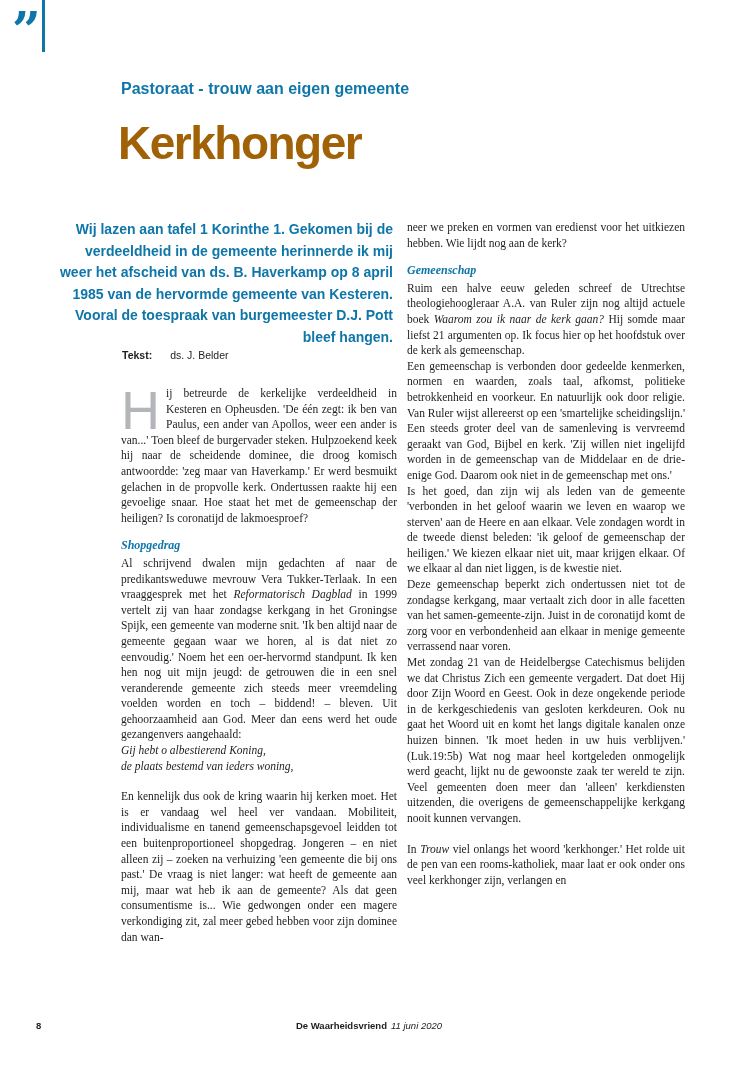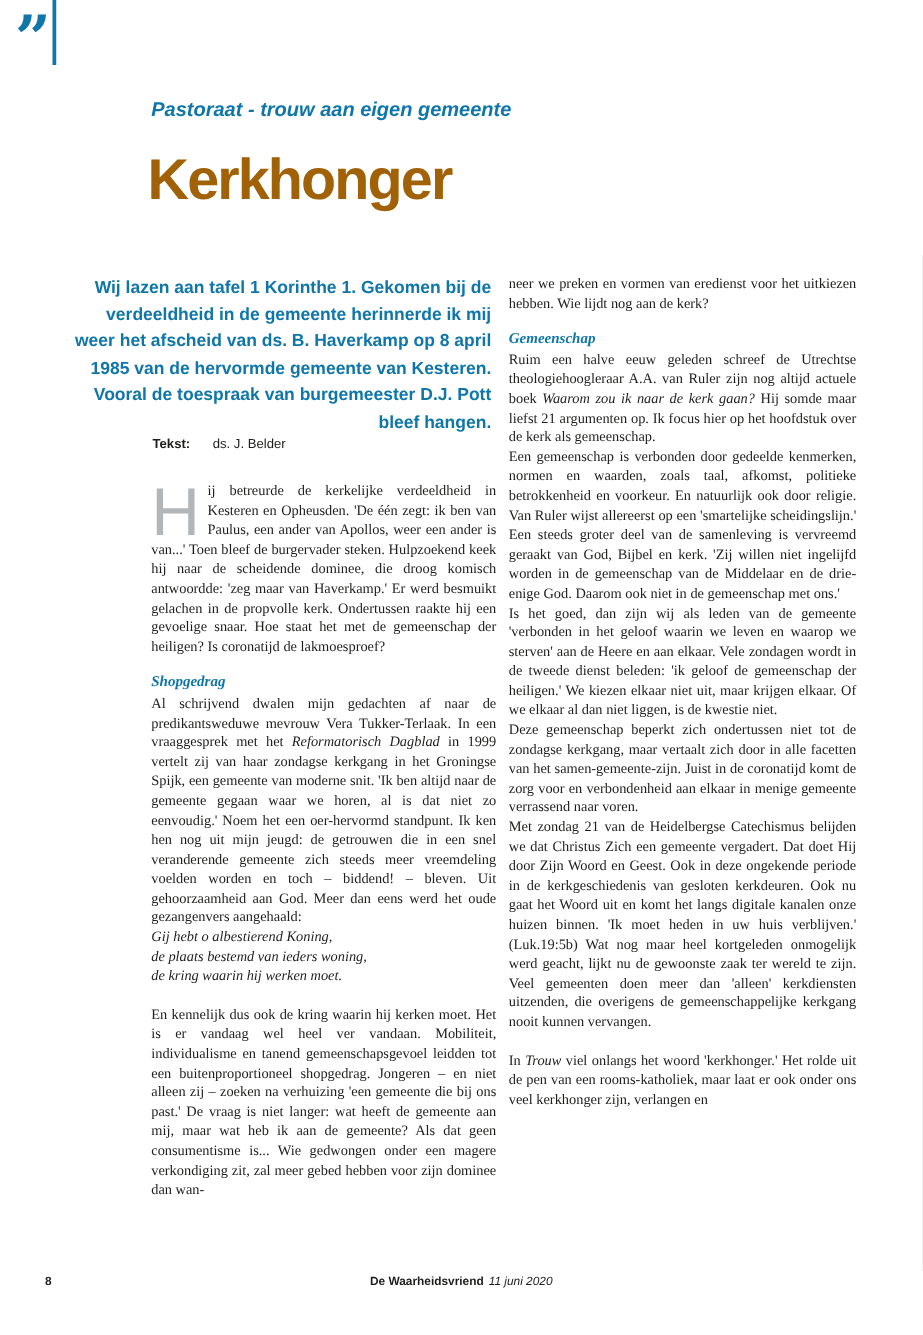--- a/index.html
+++ b/index.html
@@ -14,21 +14,21 @@
     background:var(--accent);
   }
   .quote-mark {
     position:absolute; left:12px; top:6px;
     font-family:"DejaVu Serif", serif; font-weight:bold;
     font-size:50px; line-height:50px; color:var(--accent);
   }
   .kicker {
     position:absolute; left:121px; top:80px;
     font-family:"Liberation Sans", sans-serif;
-    font-style:italic; font-weight:bold; font-size:16px;
+    font-weight:bold; font-size:16px;
     color:var(--accent);
   }
   .title {
     position:absolute; left:118px; top:116px; margin:0;
     font-family:"Liberation Sans", sans-serif;
     font-weight:bold; font-size:46px; letter-spacing:-1.5px;
     color:#a16207;
   }
   .intro {
     position:absolute; left:55px; top:219px; width:338px;
@@ -89,21 +89,20 @@
     <span class="byline-label">Tekst:</span><span>ds. J. Belder</span>
   </div>
 
   <div class="col col-left">
       <p class="body-para"><span class="dropcap">H</span><span>ij betreurde de kerkelijke verdeeldheid in Kesteren en Opheusden. 'De één zegt: ik ben van Paulus, een ander van Apollos, weer een ander is van...' Toen bleef de burgervader steken. Hulpzoekend keek hij naar de scheidende dominee, die droog komisch antwoordde: 'zeg maar van Haverkamp.' Er werd besmuikt gelachen in de propvolle kerk. Ondertussen raakte hij een gevoelige snaar. Hoe staat het met de gemeenschap der heiligen? Is coronatijd de lakmoesproef?</span></p>
       <div class="sec-heading">Shopgedrag</div>
       <p class="body-para"><span>Al schrijvend dwalen mijn gedachten af naar de predikantsweduwe mevrouw Vera Tukker-Terlaak. In een vraaggesprek met het </span><span class="it">Reformatorisch Dagblad</span><span> in 1999 vertelt zij van haar zondagse kerkgang in het Groningse Spijk, een gemeente van moderne snit. 'Ik ben altijd naar de gemeente gegaan waar we horen, al is dat niet zo eenvoudig.' Noem het een oer-hervormd standpunt. Ik ken hen nog uit mijn jeugd: de getrouwen die in een snel veranderende gemeente zich steeds meer vreemdeling voelden worden en toch – biddend! – bleven. Uit gehoorzaamheid aan God. Meer dan eens werd het oude gezangenvers aangehaald:</span></p>
       <div class="poem">
         <div>Gij hebt o albestierend Koning,</div>
         <div>de plaats bestemd van ieders woning,</div>
-        <div>de kring waarin hij werken moet.</div>
       </div>
       <p class="body-para gap"><span>En kennelijk dus ook de kring waarin hij kerken moet. Het is er vandaag wel heel ver vandaan. Mobiliteit, individualisme en tanend gemeenschapsgevoel leidden tot een buitenproportioneel shopgedrag. Jongeren – en niet alleen zij – zoeken na verhuizing 'een gemeente die bij ons past.' De vraag is niet langer: wat heeft de gemeente aan mij, maar wat heb ik aan de gemeente? Als dat geen consumentisme is... Wie gedwongen onder een magere verkondiging zit, zal meer gebed hebben voor zijn dominee dan wan-</span></p>
     </div>
   <div class="col col-right">
       <p class="body-para"><span>neer we preken en vormen van eredienst voor het uitkiezen hebben. Wie lijdt nog aan de kerk?</span></p>
       <div class="sec-heading">Gemeenschap</div>
       <p class="body-para"><span>Ruim een halve eeuw geleden schreef de Utrechtse theologiehoogleraar A.A. van Ruler zijn nog altijd actuele boek </span><span class="it">Waarom zou ik naar de kerk gaan?</span><span> Hij somde maar liefst 21 argumenten op. Ik focus hier op het hoofdstuk over de kerk als gemeenschap.</span></p>
       <p class="body-para"><span>Een gemeenschap is verbonden door gedeelde kenmerken, normen en waarden, zoals taal, afkomst, politieke betrokkenheid en voorkeur. En natuurlijk ook door religie. Van Ruler wijst allereerst op een 'smartelijke scheidingslijn.' Een steeds groter deel van de samenleving is vervreemd geraakt van God, Bijbel en kerk. 'Zij willen niet ingelijfd worden in de gemeenschap van de Middelaar en de drie-enige God. Daarom ook niet in de gemeenschap met ons.'</span></p>
       <p class="body-para"><span>Is het goed, dan zijn wij als leden van de gemeente 'verbonden in het geloof waarin we leven en waarop we sterven' aan de Heere en aan elkaar. Vele zondagen wordt in de tweede dienst beleden: 'ik geloof de gemeenschap der heiligen.' We kiezen elkaar niet uit, maar krijgen elkaar. Of we elkaar al dan niet liggen, is de kwestie niet.</span></p>
       <p class="body-para"><span>Deze gemeenschap beperkt zich ondertussen niet tot de zondagse kerkgang, maar vertaalt zich door in alle facetten van het samen-gemeente-zijn. Juist in de coronatijd komt de zorg voor en verbondenheid aan elkaar in menige gemeente verrassend naar voren.</span></p>

